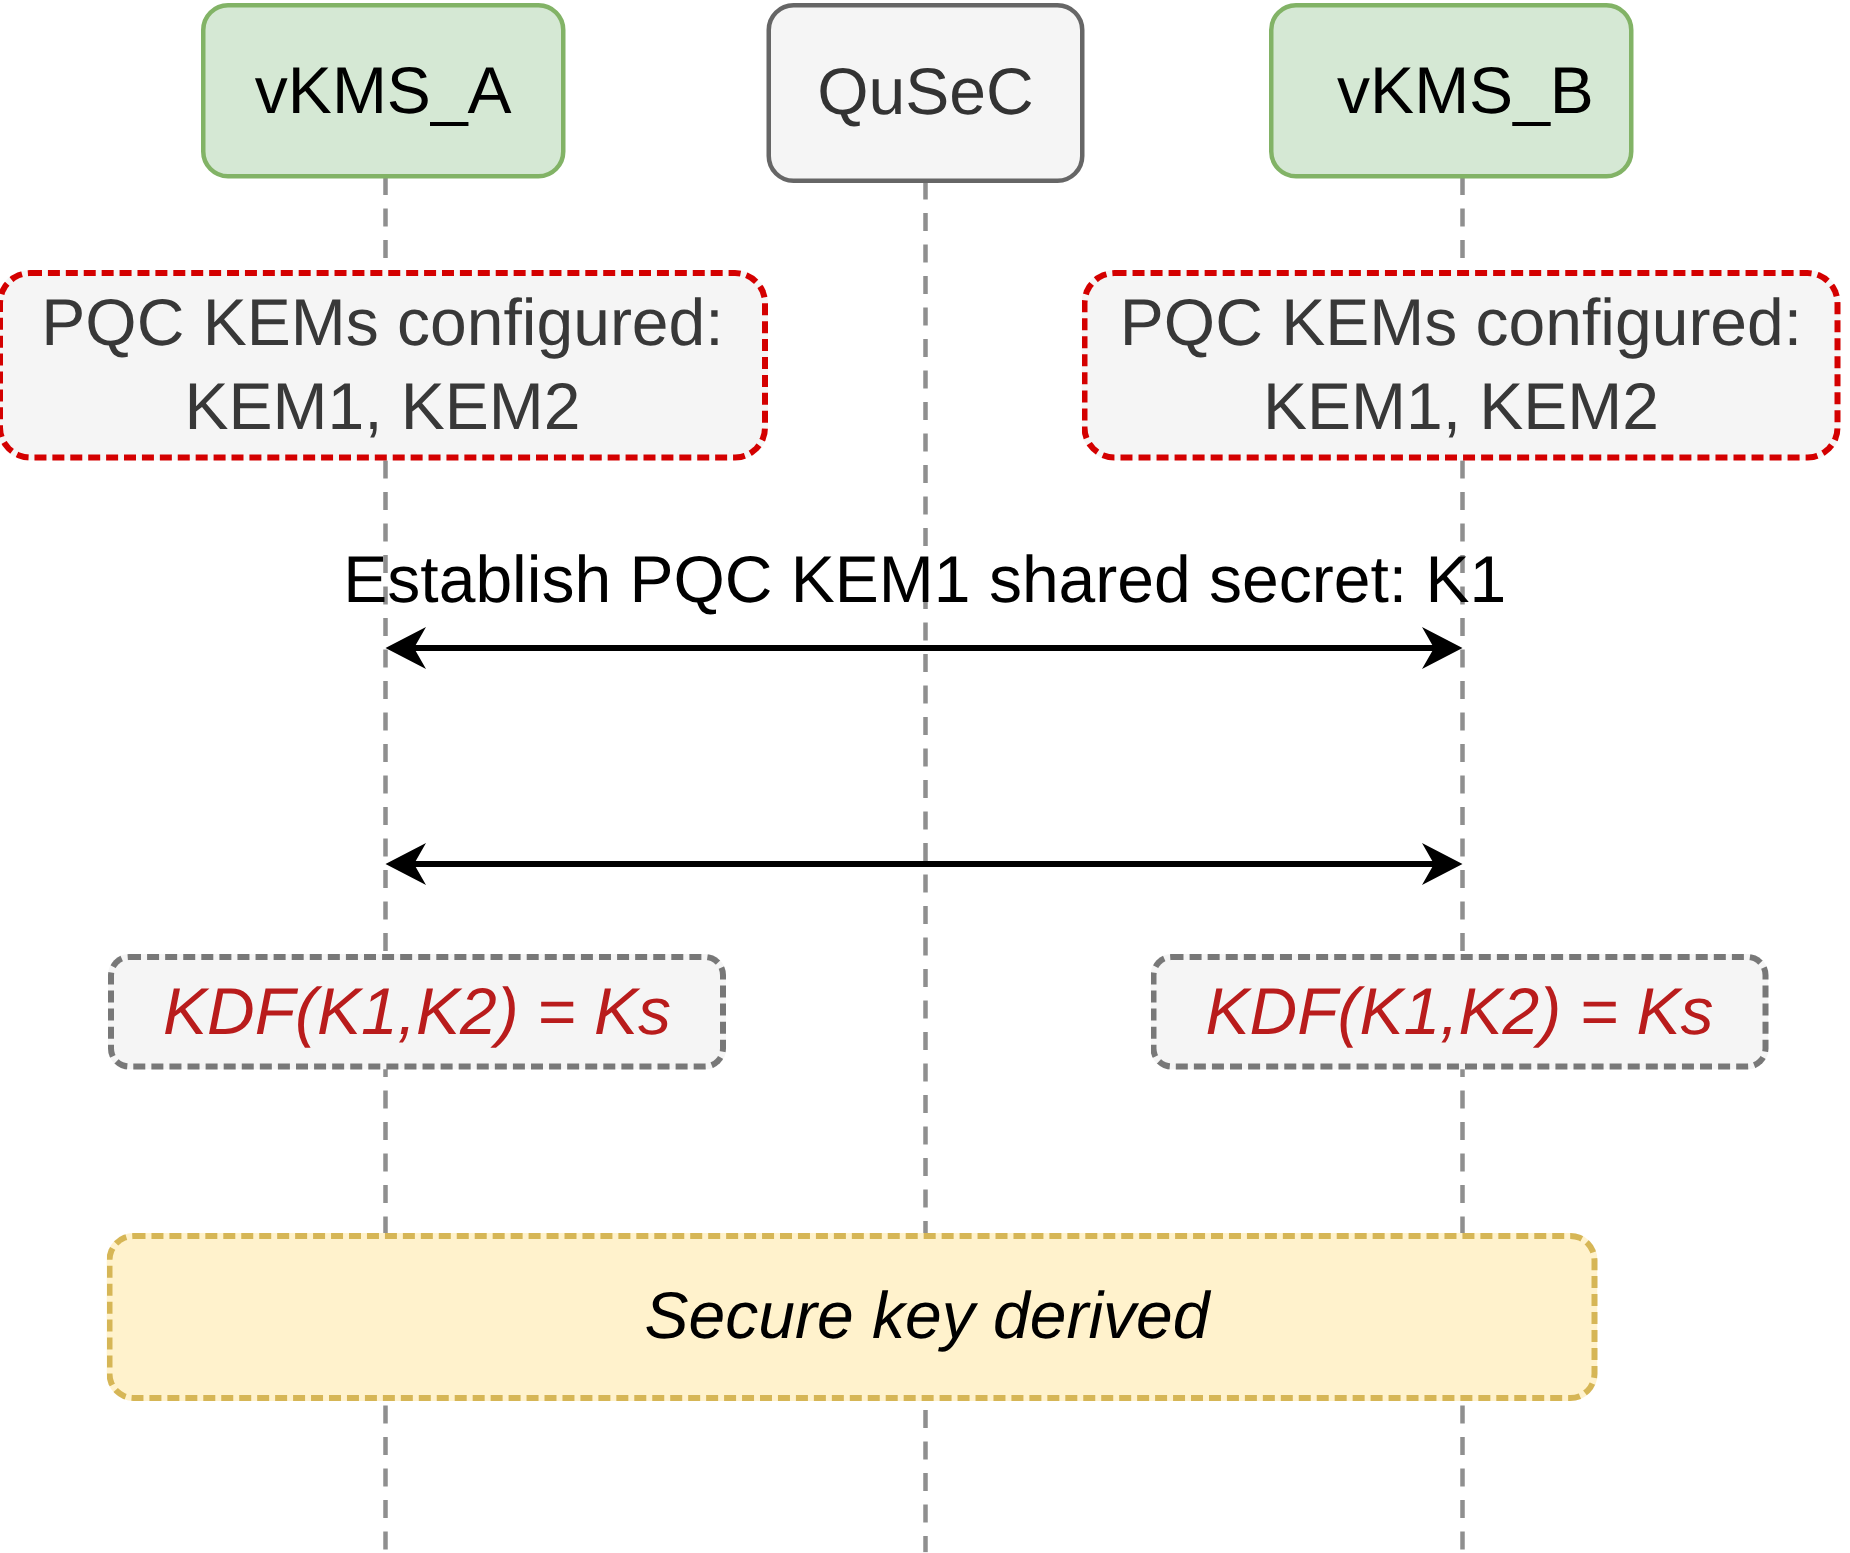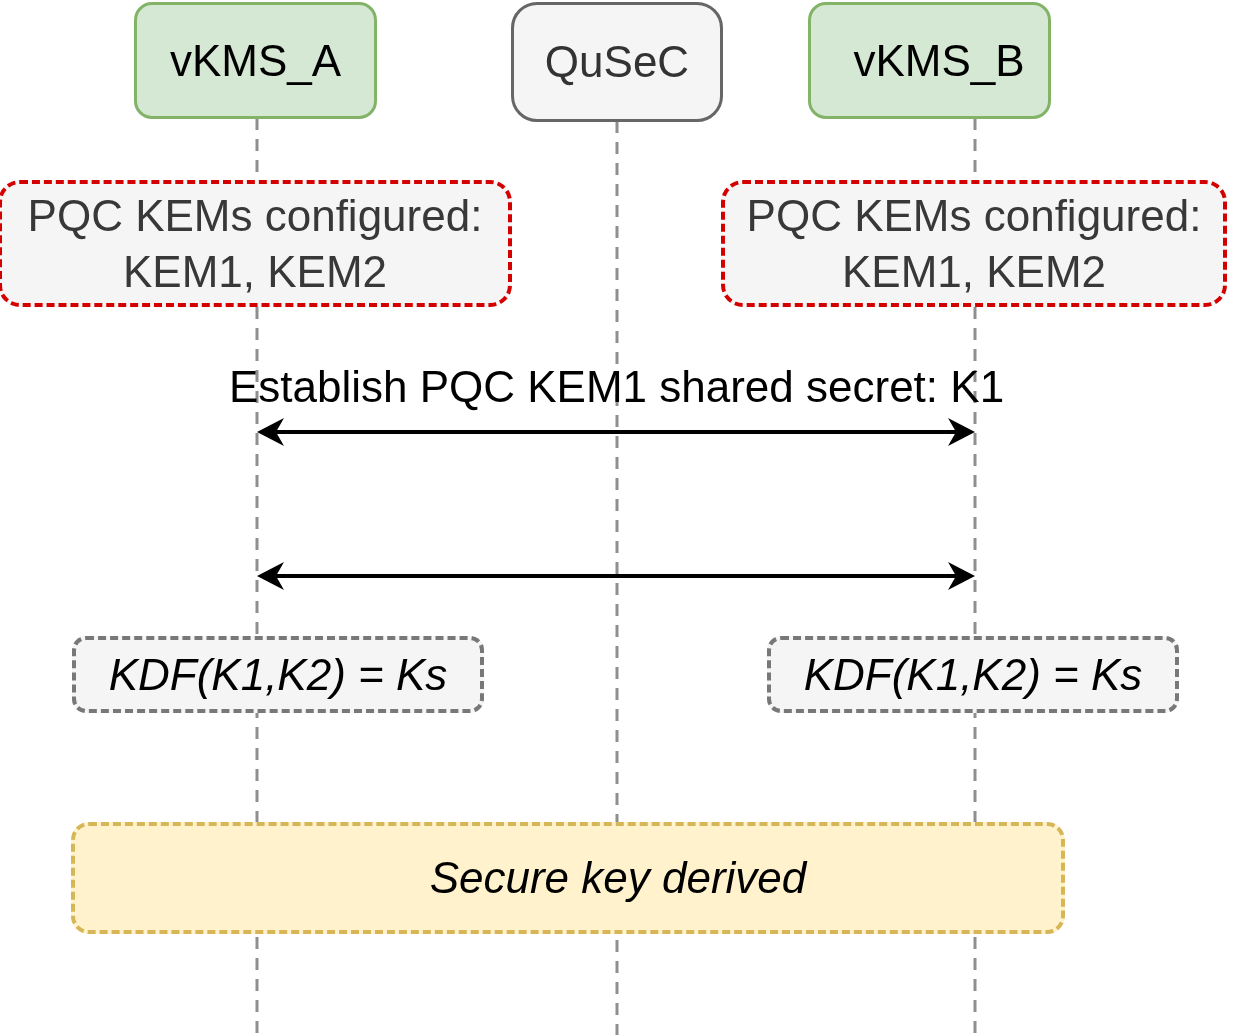--- a/index.html
+++ b/index.html
@@ -38,22 +38,22 @@
   .actor-green {
     background: #d5e8d4;
     border-color: #82b366;
   }
   .actor-gray {
     background: #f5f5f5;
     border-color: #666666;
     color: #333333;
   }
   #actor-vkms-a { left: 134px; top: 2px;  width: 243px; height: 117px; }
-  #actor-qusec  { left: 511px; top: 2px;  width: 212px; height: 120px; border-radius: 26px; }
-  #actor-vkms-b { left: 808px; top: 2px;  width: 243px; height: 117px; padding-left: 19px; }
+  #actor-qusec  { left: 511px; top: 2px;  width: 212px; height: 120px; }
+  #actor-vkms-b { left: 846px; top: 2px;  width: 243px; height: 117px; padding-left: 19px; }
 
   .note {
     background: #f5f5f5;
     border: 4px dashed #d40000;
     border-radius: 22px;
     color: #383838;
     font-size: 44px;
     line-height: 1.27;
     flex-direction: column;
   }
@@ -68,21 +68,21 @@
     font-size: 44px;
     color: #000000;
   }
   #msg1-label { top: 362px; text-align: center; }
   #msg2-label { top: 506px; }
 
   .kdf {
     background: #f5f5f5;
     border: 4px dashed #787878;
     border-radius: 14px;
-    color: #000000;
+    color: #b91c1c;
     font-size: 44px;
     font-style: italic;
   }
   #kdf-left  { left: 72px;  top: 636px; width: 412px; height: 77px; }
   #kdf-right { left: 767px; top: 636px; width: 412px; height: 77px; }
 
   #banner {
     left: 71px; top: 786px;
     width: 994px; height: 112px;
     background: #fff2cc;

